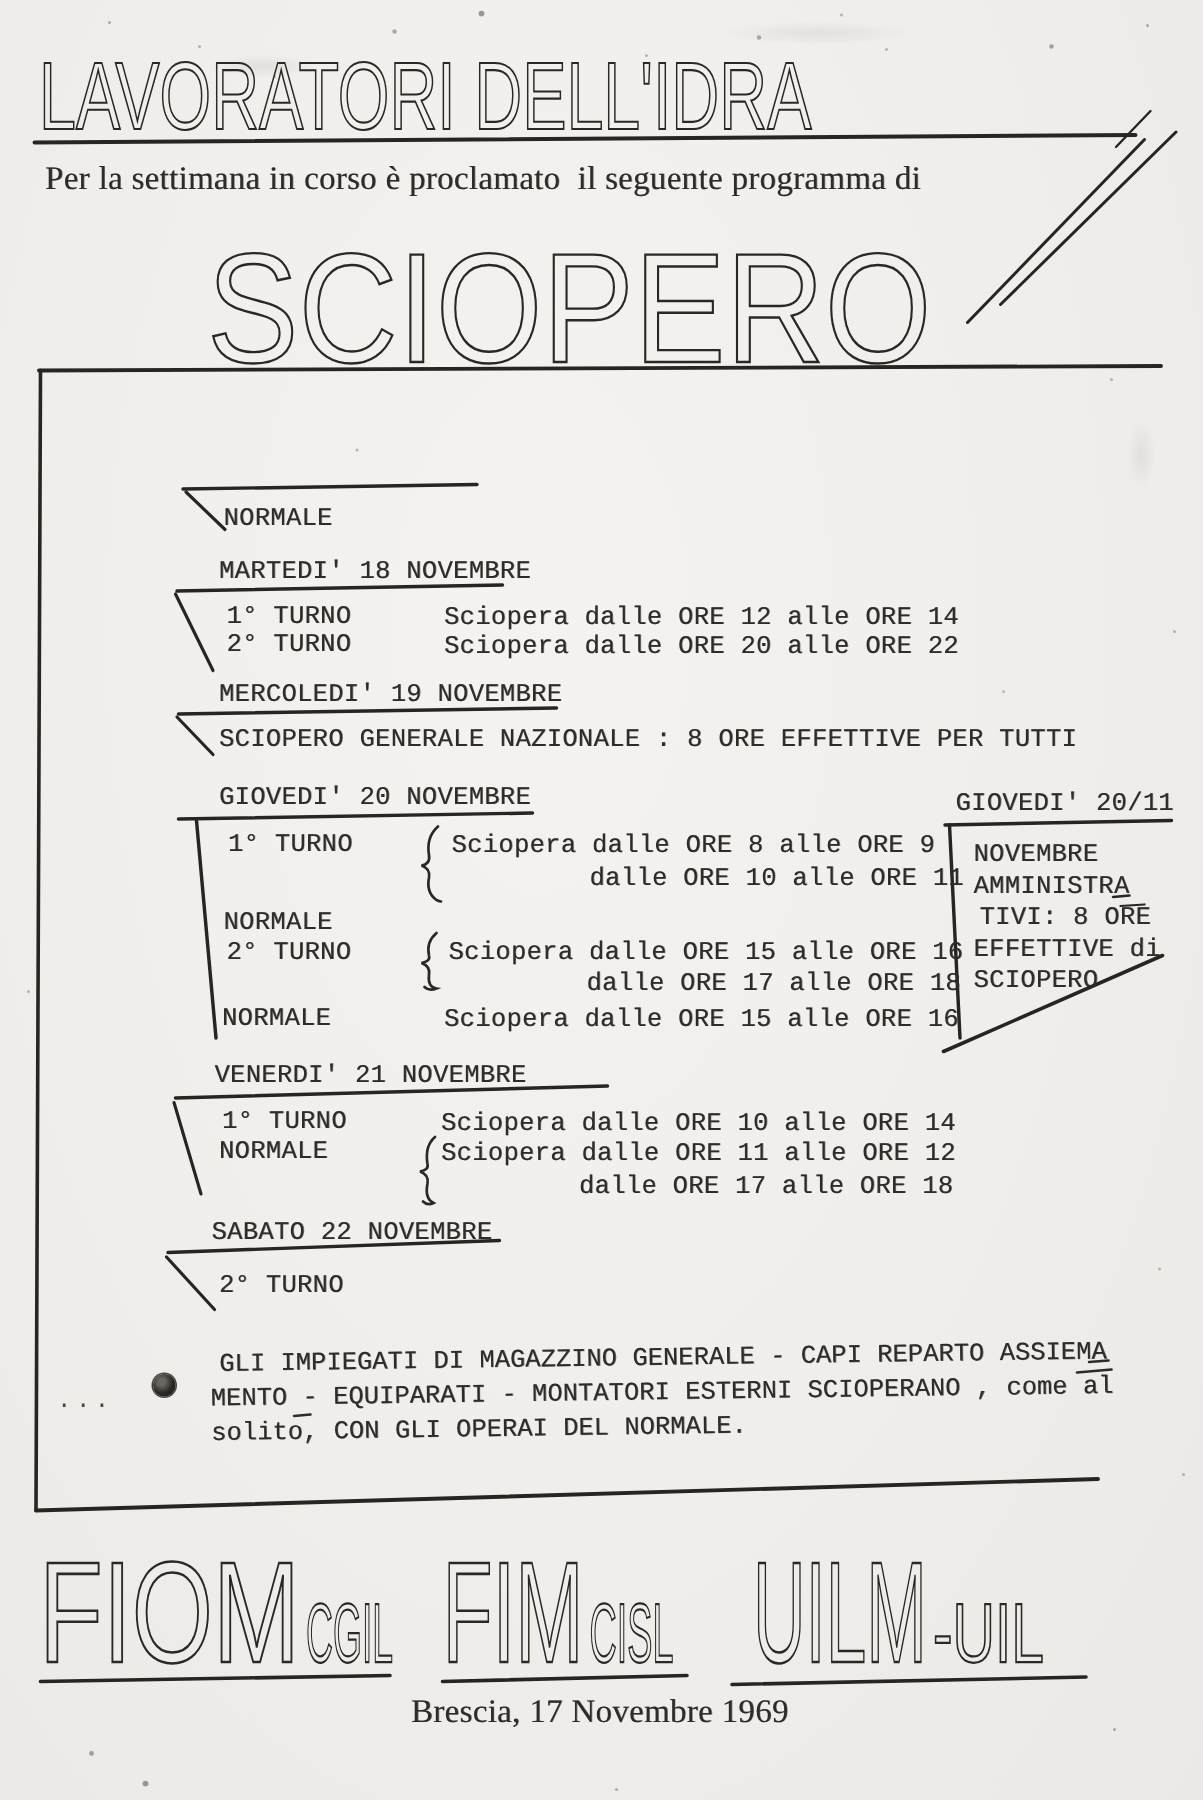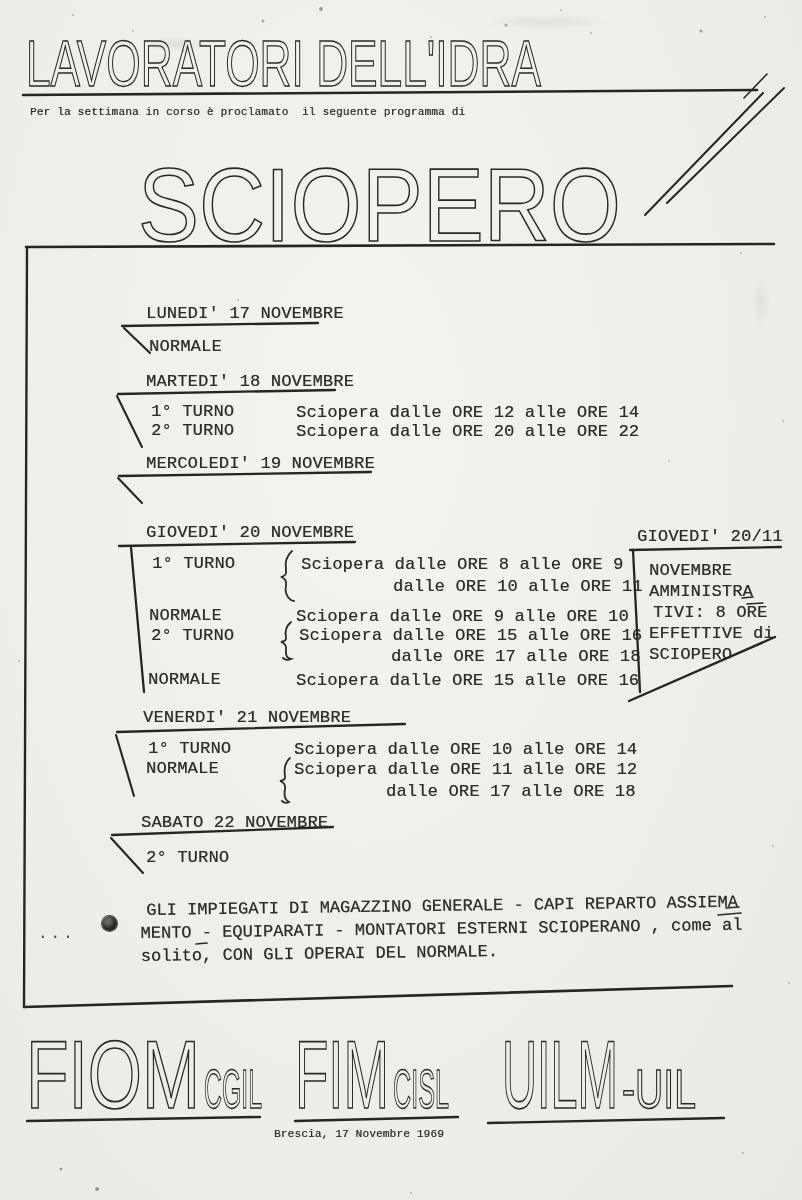--- a/index.html
+++ b/index.html
@@ -20,21 +20,21 @@
     fill:none;stroke:#2a2824;
   }
   .tl{
     position:absolute;
     font:17px/1.18 "Liberation Mono", monospace;
     white-space:pre;
     color:#2e2b28;
     text-shadow:0.45px 0.2px 0 rgba(46,43,40,0.55);
     letter-spacing:0.2px;
   }
-  .sm{font-size:11px;}
+  .sm{font-size:22px;font-family:Liberation Serif, serif;}
   .footnote{
     position:absolute;left:140px;top:899px;width:630px;
     transform:rotate(-0.8deg);transform-origin:left top;
   }
   .footnote .fl{
     position:relative;display:block;
     font:17px/23px "Liberation Mono", monospace;
     white-space:pre;text-shadow:0.45px 0.2px 0 rgba(46,43,40,0.55);
   }
   .bullet{
@@ -121,37 +121,36 @@
   <svg class="lettering" style="left:26px;top:24px;" width="530" height="76">
     <text x="0" y="62" font-size="64" textLength="515" lengthAdjust="spacingAndGlyphs" stroke-width="1.4">LAVORATORI DELL'IDRA</text>
   </svg>
 
   <div class="tl sm" style="left:30px;top:106px;">Per la settimana in corso è proclamato  il seguente programma di</div>
 
   <svg class="lettering" style="left:138px;top:148px;" width="500" height="105">
     <text x="0" y="93" font-size="104" textLength="483" lengthAdjust="spacingAndGlyphs" stroke-width="1.6">SCIOPERO</text>
   </svg>
 
-  <div class="tl" style="left:146px;top:304px;">LUNEDI' 17 NOVEMBRE</div>
   <div class="tl" style="left:149px;top:337px;">NORMALE</div>
 
   <div class="tl" style="left:146px;top:372px;">MARTEDI' 18 NOVEMBRE</div>
   <div class="tl" style="left:151px;top:402px;">1° TURNO</div>
   <div class="tl" style="left:296px;top:403px;">Sciopera dalle ORE 12 alle ORE 14</div>
   <div class="tl" style="left:151px;top:421px;">2° TURNO</div>
   <div class="tl" style="left:296px;top:422px;">Sciopera dalle ORE 20 alle ORE 22</div>
 
   <div class="tl" style="left:146px;top:454px;">MERCOLEDI' 19 NOVEMBRE</div>
+  <div class="tl" style="left:146px;top:484px;">SCIOPERO GENERALE NAZIONALE : 8 ORE EFFETTIVE PER TUTTI</div>
 
   <div class="tl" style="left:146px;top:523px;">GIOVEDI' 20 NOVEMBRE</div>
   <div class="tl" style="left:152px;top:554px;">1° TURNO</div>
   <div class="tl" style="left:301px;top:555px;">Sciopera dalle ORE 8 alle ORE 9</div>
   <div class="tl" style="left:393px;top:577px;">dalle ORE 10 alle ORE 11</div>
   <div class="tl" style="left:149px;top:606px;">NORMALE</div>
-  <div class="tl" style="left:296px;top:607px;">Sciopera dalle ORE 9 alle ORE 10</div>
   <div class="tl" style="left:151px;top:626px;">2° TURNO</div>
   <div class="tl" style="left:299px;top:626px;">Sciopera dalle ORE 15 alle ORE 16</div>
   <div class="tl" style="left:391px;top:647px;">dalle ORE 17 alle ORE 18</div>
   <div class="tl" style="left:148px;top:670px;">NORMALE</div>
   <div class="tl" style="left:296px;top:671px;">Sciopera dalle ORE 15 alle ORE 16</div>
 
   <div class="tl" style="left:637px;top:527px;">GIOVEDI' 20/11</div>
   <div class="tl" style="left:649px;top:561px;">NOVEMBRE</div>
   <div class="tl" style="left:649px;top:582px;">AMMINISTRA</div>
   <div class="tl" style="left:653px;top:603px;">TIVI: 8 ORE</div>

